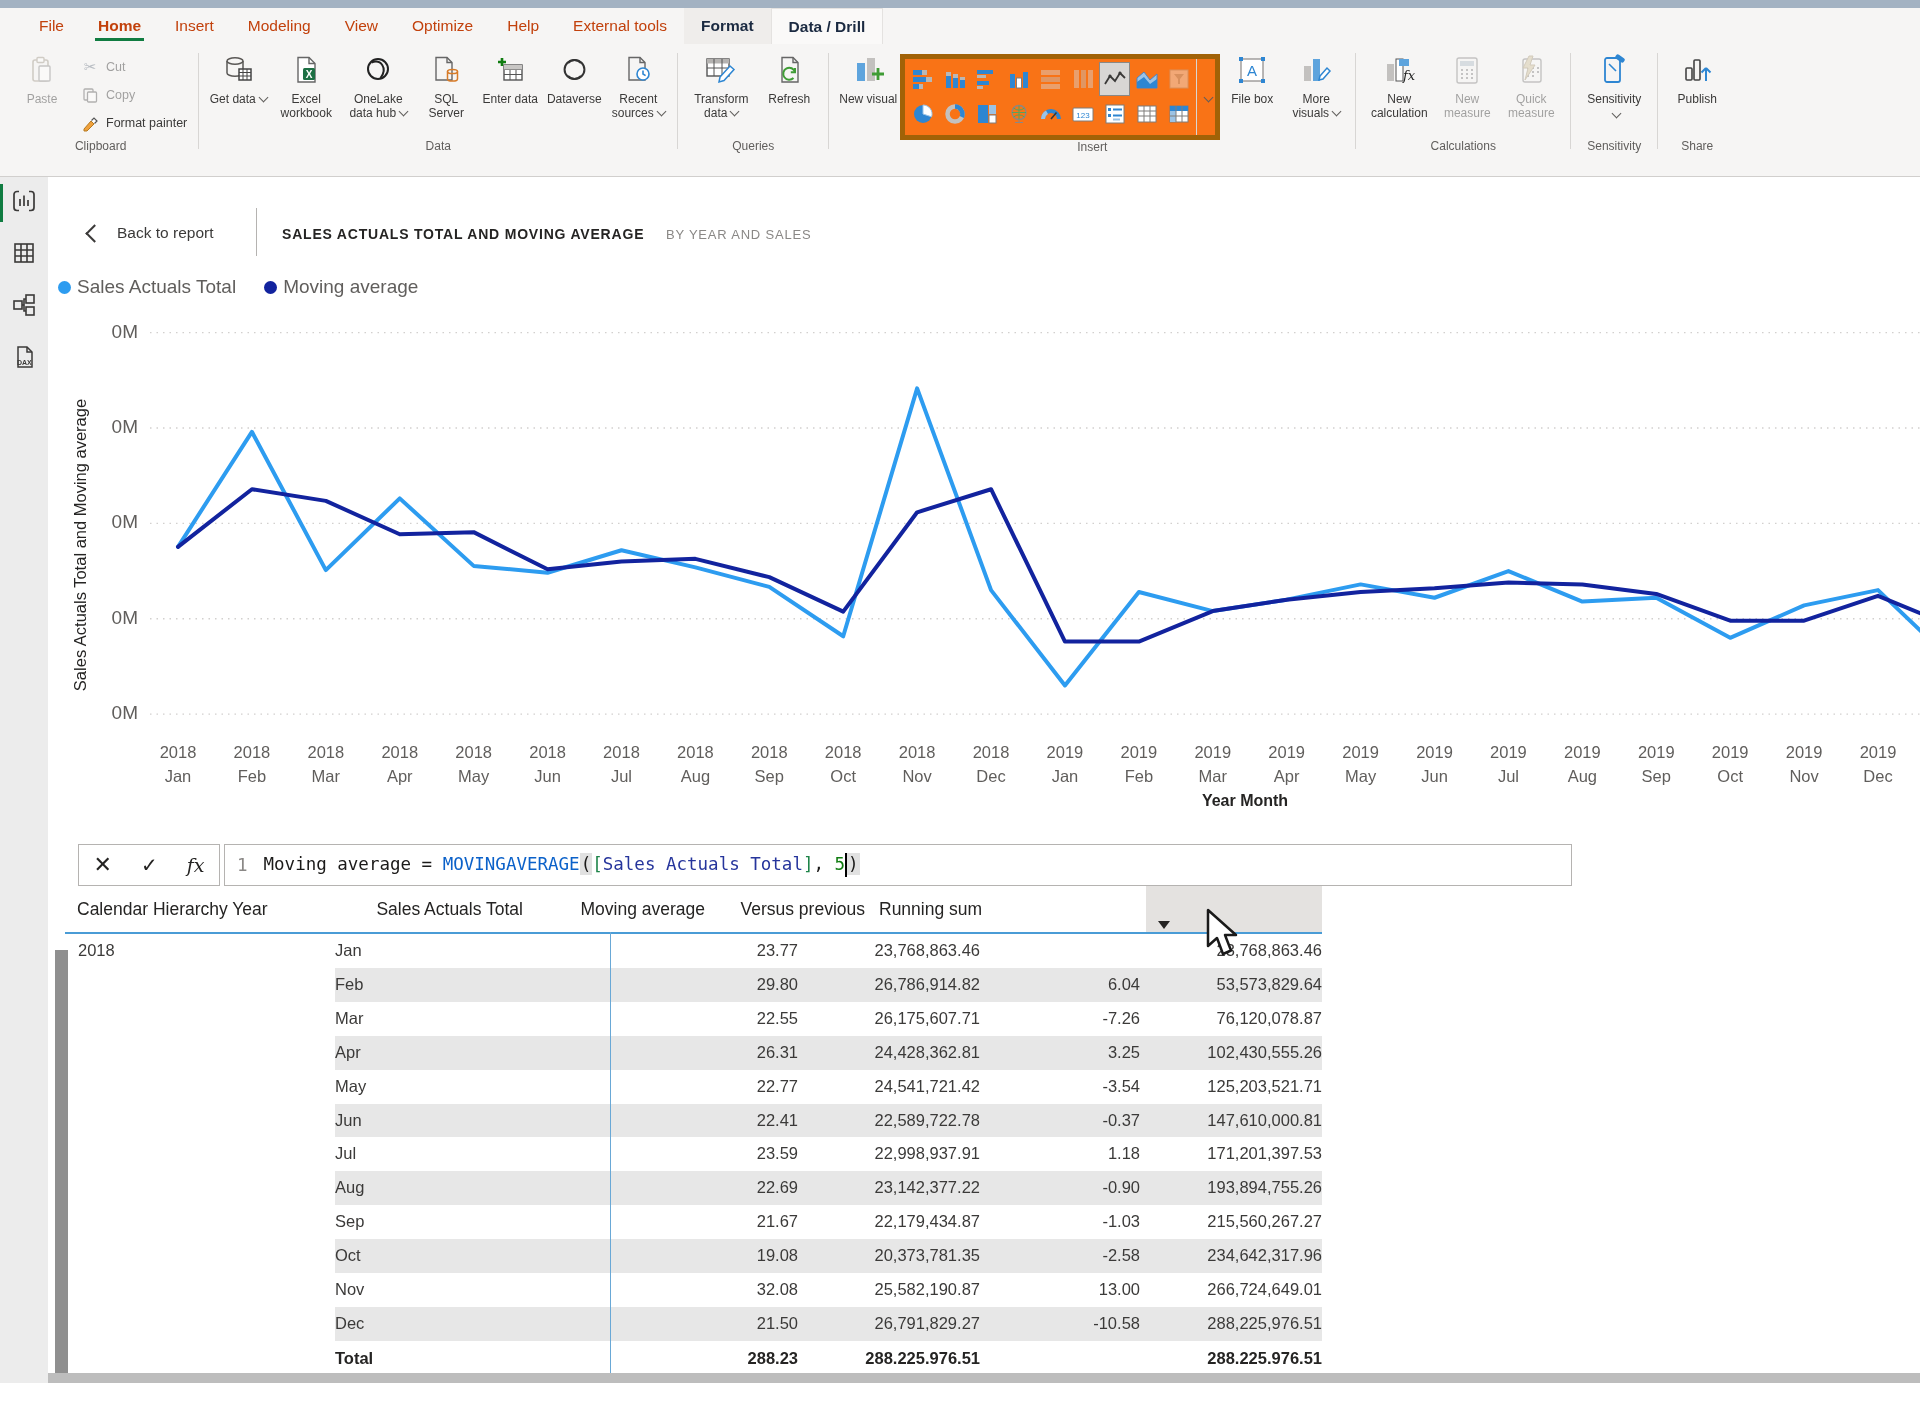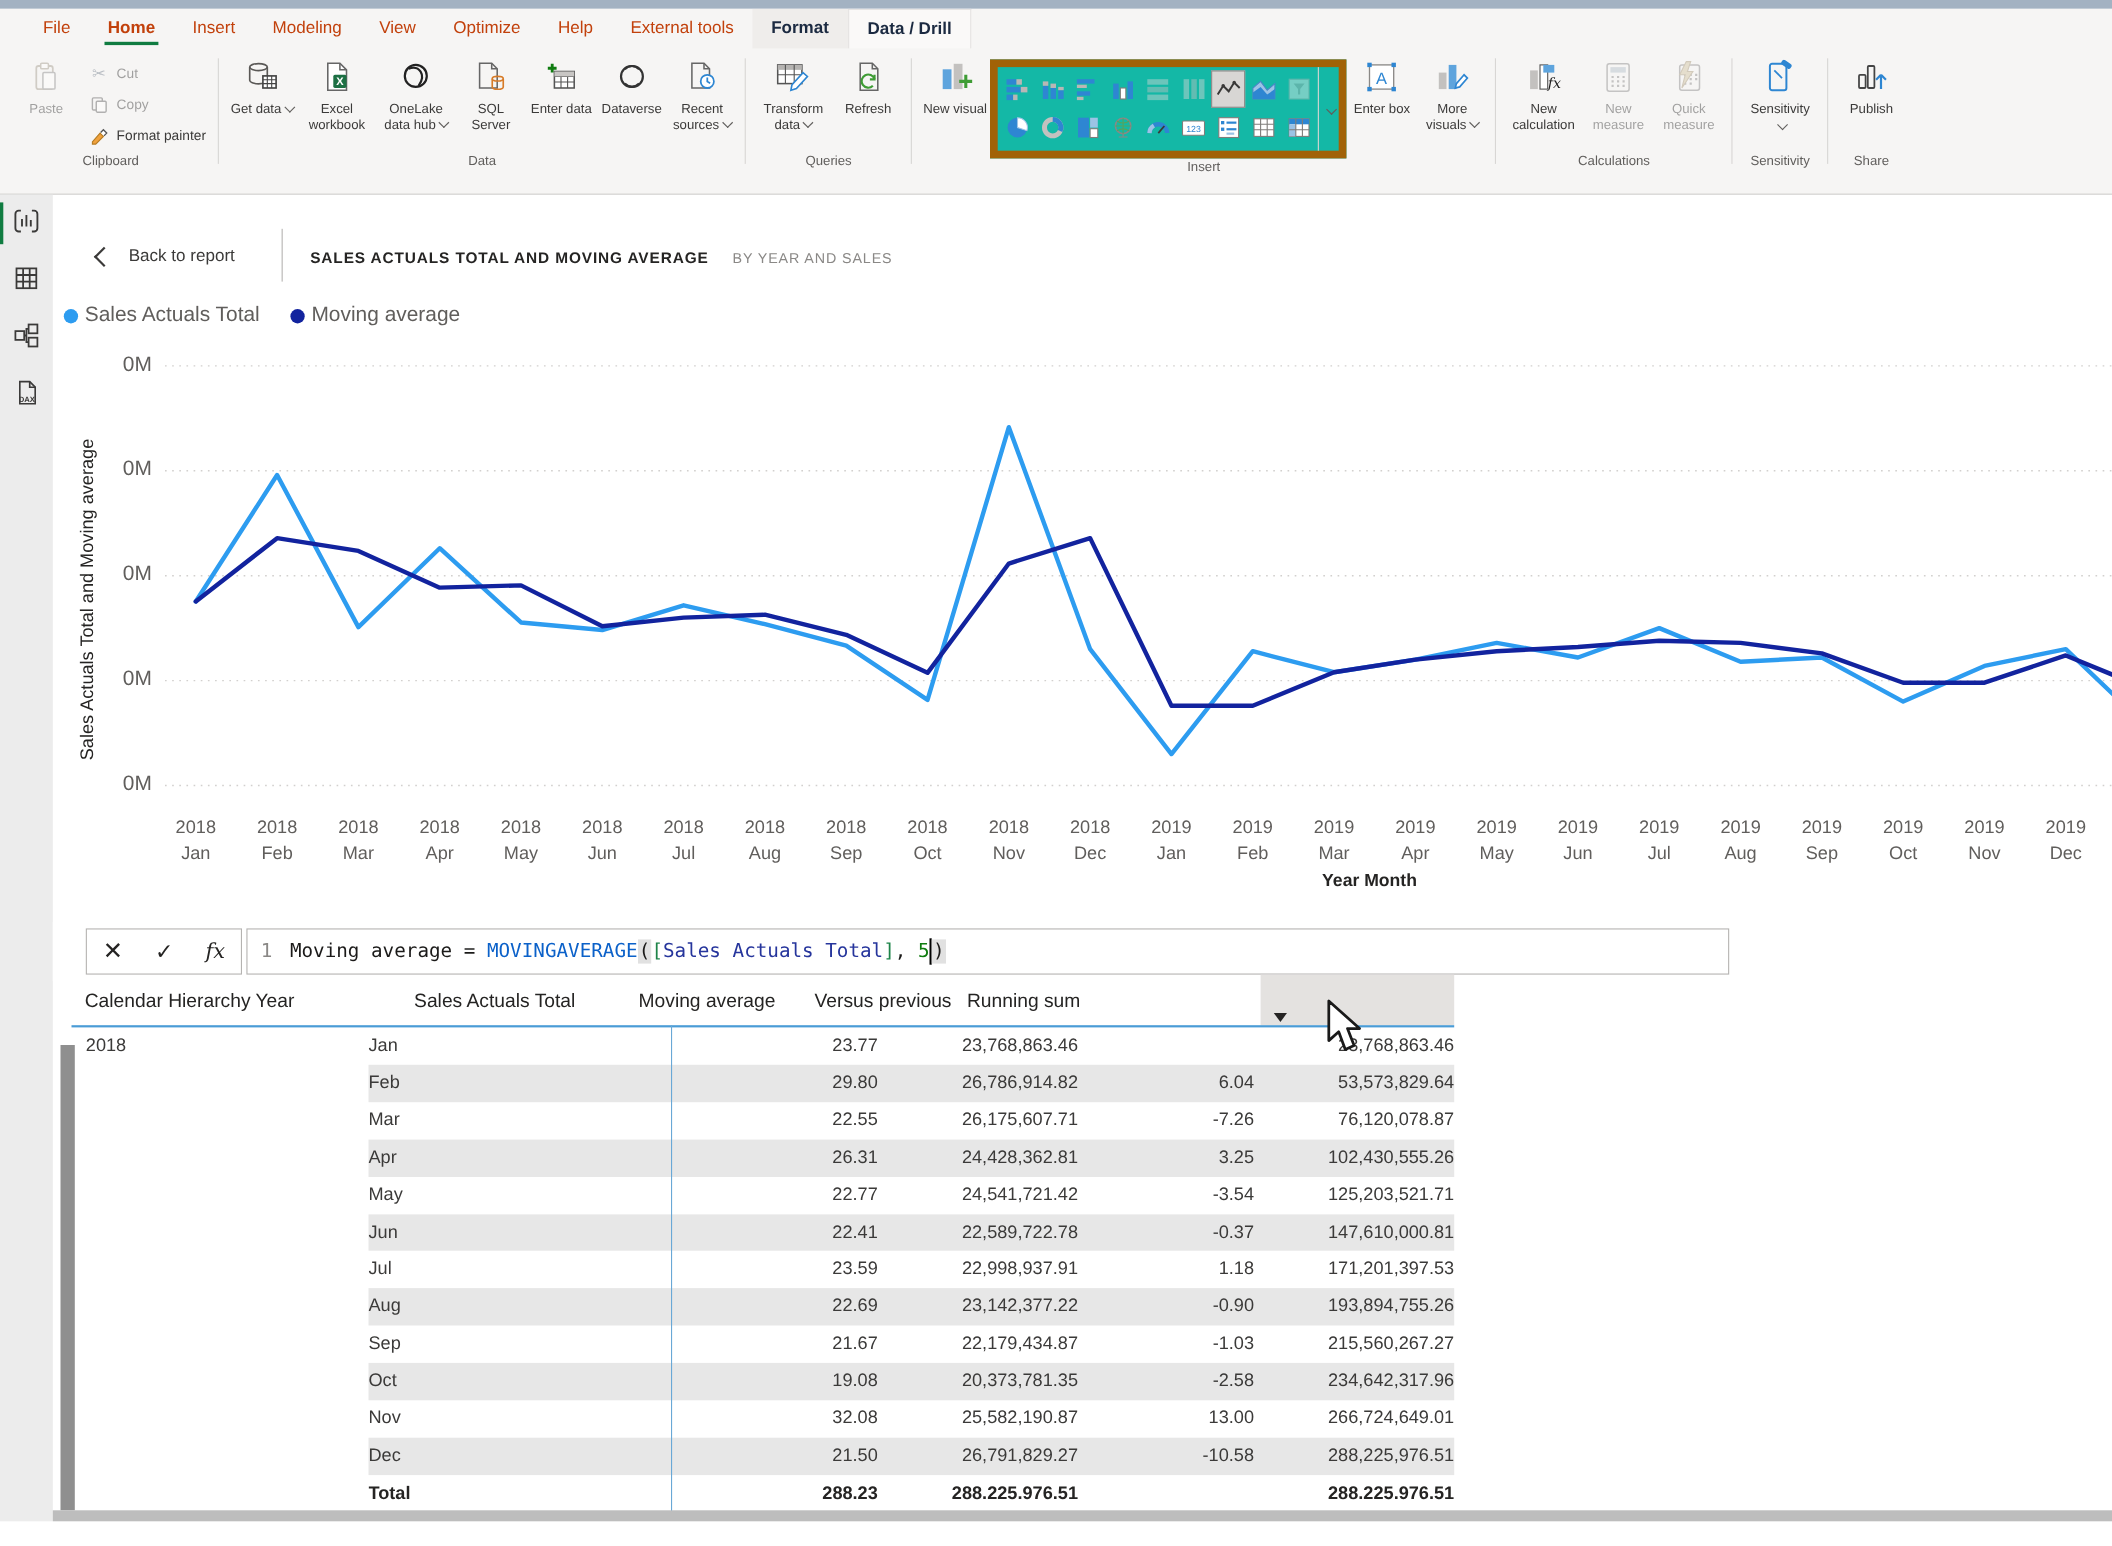--- a/index.html
+++ b/index.html
@@ -25,21 +25,21 @@
         font-size:12px;color:#3b3a39;text-align:center;line-height:1.18;cursor:default;}
   .rbtn .ric{height:36px;display:flex;align-items:center;justify-content:center;margin-bottom:4px;}
   .rbtn.wide{width:70px;}
   .disabled{opacity:.45;filter:grayscale(.7);}
   .clip{gap:2px;}
   .clipcol{display:flex;flex-direction:column;justify-content:flex-start;padding-top:6px;}
   .rsm{display:flex;align-items:center;gap:6px;font-size:12.5px;height:28px;color:#3b3a39;padding:0 4px;}
   .sic{width:20px;display:flex;justify-content:center;}
   .chev{display:inline-block;width:6px;height:6px;border-right:1.4px solid #605e5c;
         border-bottom:1.4px solid #605e5c;transform:rotate(45deg);margin-left:4px;vertical-align:2px;}
-  .gallery{display:flex;border:7px solid #a16207;background:#14b8a6;margin-top:7px;height:76px;}
+  .gallery{display:flex;border:5px solid #a16207;background:#f97316;margin-top:7px;height:76px;}
   .gcells{display:grid;grid-template-columns:repeat(9,31px);grid-template-rows:34px 34px;padding:3px 2px;gap:1px;}
   .gcell{display:flex;align-items:center;justify-content:center;border:1px solid transparent;}
   .gcell.selected{background:#d8d6d4;border:1px solid #8a8886;}
   .gchev{width:18px;border-left:1px solid #d8d6d4;display:flex;align-items:center;justify-content:center;}
   
   .sidebar{position:absolute;left:0;top:177px;width:48px;height:1206px;background:#ececec;}
   .sbitem{position:relative;width:48px;height:52px;display:flex;align-items:center;justify-content:center;}
   .sbitem.active::before{content:"";position:absolute;left:0;top:7px;width:3px;height:38px;background:#107C41;}
   
   .backrow{position:absolute;left:88px;top:224px;display:flex;align-items:center;gap:16px;
@@ -422,21 +422,21 @@
             <span class="ric">
               <svg width="32" height="32" viewBox="0 0 32 32">
                   <rect x="5" y="5" width="22" height="22" fill="#fff" stroke="#8a8886" stroke-width="1.2"></rect>
                   <rect x="3" y="3" width="4" height="4" fill="#2e86d2"></rect>
                   <rect x="25" y="3" width="4" height="4" fill="#2e86d2"></rect>
                   <rect x="3" y="25" width="4" height="4" fill="#2e86d2"></rect>
                   <rect x="25" y="25" width="4" height="4" fill="#2e86d2"></rect>
                   <text x="16" y="22" font-size="15" text-anchor="middle" fill="#2e86d2" font-family="Liberation Sans">A</text>
                 </svg>
             </span>
-            <span class="lbl"><span>Enter box</span></span>
+            <span class="lbl"><span>File box</span></span>
           </div>
           <div class="rbtn">
             <span class="ric">
               <svg width="32" height="32" viewBox="0 0 32 32">
                   <rect x="4" y="12" width="7" height="15" fill="#c3c1bf"></rect>
                   <rect x="13" y="5" width="7" height="22" fill="#5ea4dd"></rect>
                   <path d="M20 22 L27 14 L30 17 L23 25 L19 26 Z" fill="#fff" stroke="#2e86d2" stroke-width="1.5"></path>
                 </svg>
             </span>
             <span class="lbl"><span>More visuals</span><span class="chev"></span></span>

